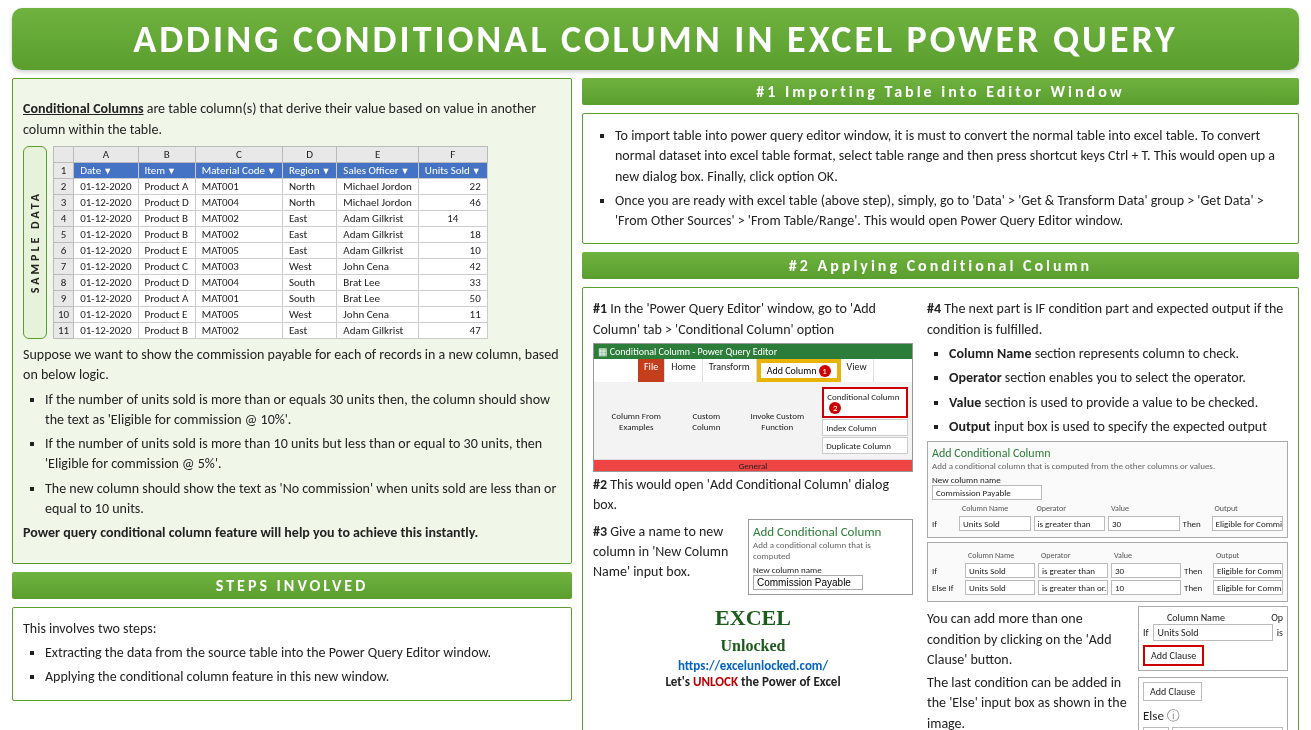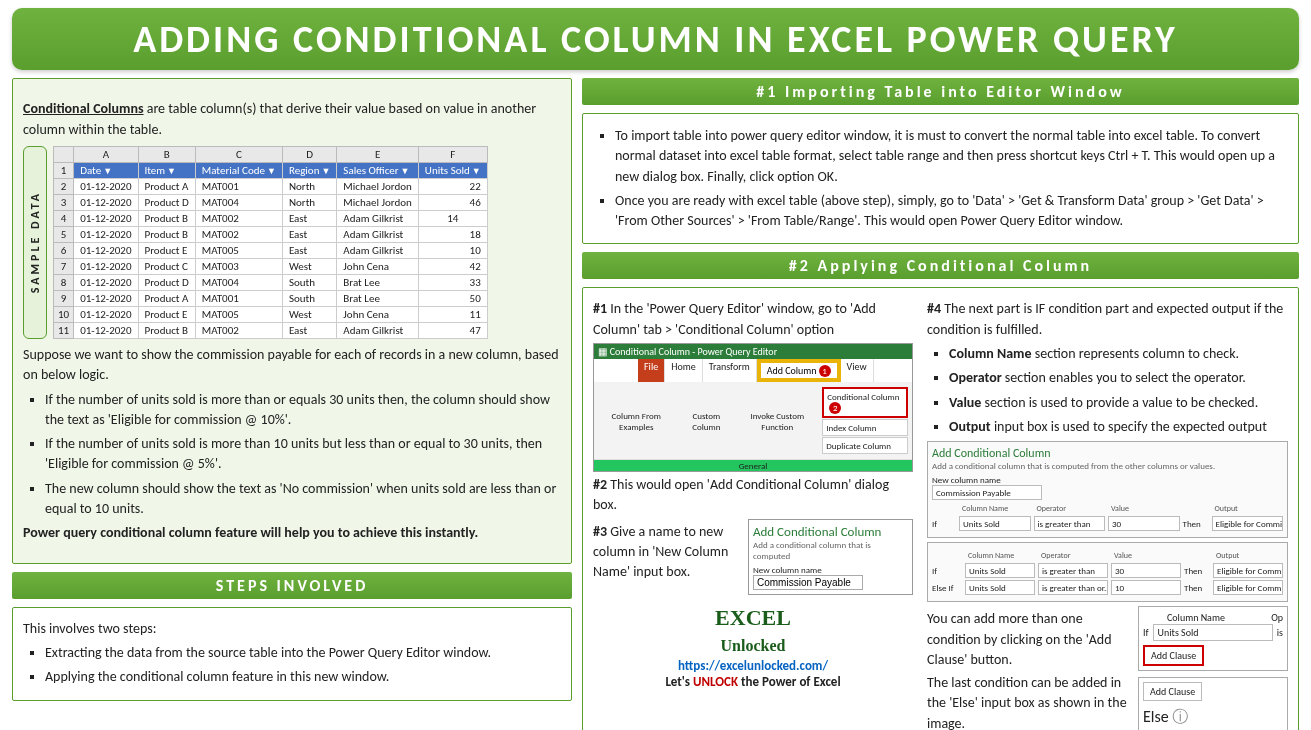--- a/index.html
+++ b/index.html
@@ -234,21 +234,21 @@
             <div class="ribbon-body">
               <div class="grp"><span>Column From Examples</span></div>
               <div class="grp"><span>Custom Column</span></div>
               <div class="grp"><span>Invoke Custom Function</span></div>
               <div class="grp" style="text-align:left">
                 <span class="btn cond"><span>Conditional Column</span><span class="callout">2</span></span>
                 <span class="btn">Index Column</span>
                 <span class="btn">Duplicate Column</span>
               </div>
             </div>
-            <div style="text-align:center;font-size:9px;background:#22c55e;border-top:1px solid #ddd">General</div>
+            <div style="text-align:center;font-size:9px;background:#ef4444;border-top:1px solid #ddd">General</div>
           </div>
 
           <p><b>#2</b><span> This would open 'Add Conditional Column' dialog box.</span></p>
 
           <div class="flex-between">
             <p style="flex:1"><b>#3</b><span> Give a name to new column in 'New Column Name' input box.</span></p>
             <div class="dialog-mock" style="width:165px">
               <div class="dtitle">Add Conditional Column</div>
               <div class="dsub">Add a conditional column that is computed</div>
               <div style="font-size:9px">New column name</div>
@@ -336,21 +336,21 @@
                   </div>
                 <div style="display:flex;gap:4px;align-items:center">
                     <span>If</span>
                     <span class="cell" style="border:1px solid #bbb;padding:1px 4px;flex:1">Units Sold</span>
                     <span>is</span>
                   </div>
                 <div class="redbox" style="display:inline-block;padding:2px 6px;margin-top:4px;font-size:10px">Add Clause</div>
               </div>
               <div class="small-box" style="width:100%;margin-top:6px">
                 <div style="border:1px solid #bbb;display:inline-block;padding:2px 6px;font-size:10px">Add Clause</div>
-                <div style="margin-top:6px;font-size:16px"><span>Else</span> <span style="color:#888">ⓘ</span></div>
+                <div style="margin-top:6px;font-size:13px"><span>Else</span> <span style="color:#888">ⓘ</span></div>
                 <div style="display:flex;gap:3px;margin-top:2px">
                     <span style="border:1px solid #bbb;padding:1px 3px;font-size:8px">ABC<br>123 ▾</span>
                     <span style="border:1px solid #bbb;padding:2px 4px;flex:1;color:#888">No Commission</span>
                   </div>
               </div>
             </div>
           </div>
         </div>
       </div>
     </div>

